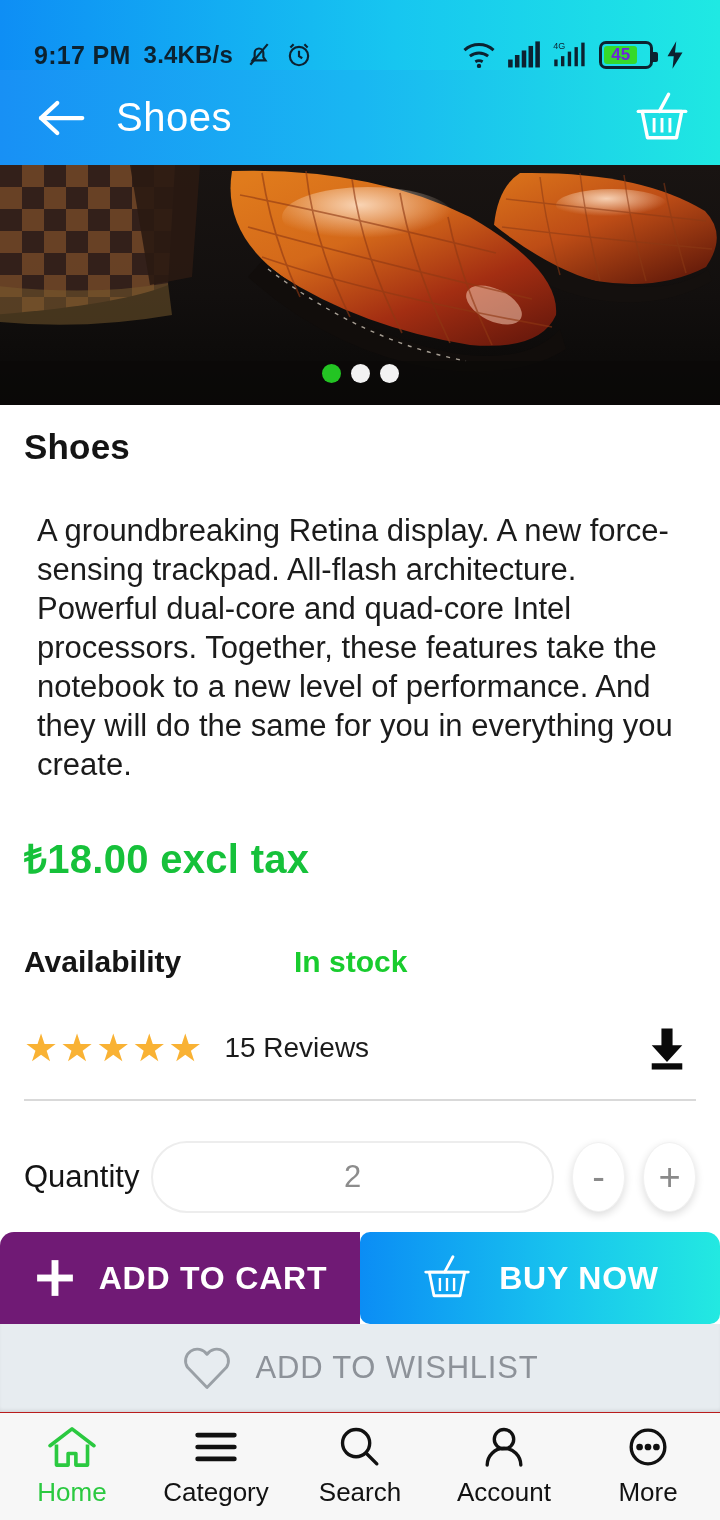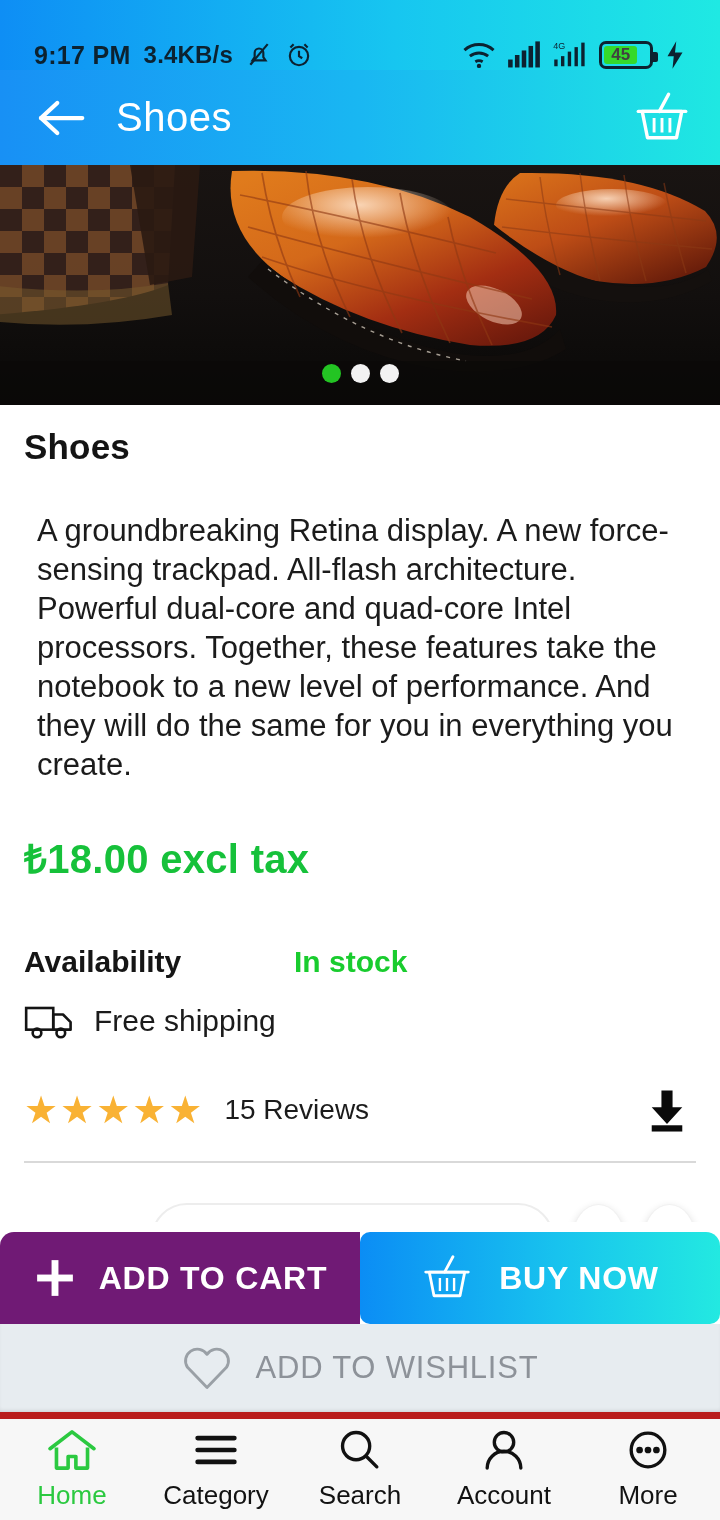--- a/index.html
+++ b/index.html
@@ -27,21 +27,21 @@
     position: relative; display: flex; align-items: center; padding: 2px;
   }
   .batt::after {
     content: ""; position: absolute; right: -8px; top: 8px;
     width: 5px; height: 10px; background: #0c2230; border-radius: 0 2px 2px 0;
   }
   .batt-fill {
     background: #35d92b; height: 100%; width: 76%; border-radius: 3px;
     display: flex; align-items: center; justify-content: center;
   }
-  .batt-num { font-size: 17px; font-weight: bold; color: #404040; }
+  .batt-num { font-size: 17px; font-weight: bold; color: #6d28d9; }
 
   
   .appbar {
     height: 95px; flex: 0 0 95px;
     background: linear-gradient(90deg, #1890f5 0%, #19b7f2 50%, #1fe8e2 100%);
     display: flex; align-items: center; padding: 0 26px 0 30px;
   }
   .back-btn { width: 62px; height: 62px; display: flex; align-items: center; justify-content: center; cursor: pointer; }
   .appbar-title {
     color: #ffffff; font-size: 40px; font-weight: normal;
@@ -109,21 +109,21 @@
   .wishlist {
     flex: 0 0 88px; background: #e7ecf0;
     display: flex; align-items: center; justify-content: center; gap: 22px; cursor: pointer;
     box-shadow: inset 0 -3px 5px -3px rgba(0,0,0,.18);
   }
   .wishlist .lbl { font-size: 31px; color: #8d9299; letter-spacing: .8px; }
 
   
   .bottomnav {
     flex: 0 0 108px; background: #f7f7f7; display: flex; 
-    border-top: 7px solid #b91c1c;
+    border-top: 1px solid #b91c1c;
   }
   .nav-item {
     flex: 1; display: flex; flex-direction: column; align-items: center; justify-content: center;
     gap: 8px; cursor: pointer;
   }
   .nav-label { font-size: 26px; color: #121212; }
   .nav-item.active .nav-label { color: #2bc940; }
 </style>
 </head>
 <body>
@@ -278,29 +278,20 @@
 
     <div class="prod-title">Shoes</div>
     <div class="prod-desc">A groundbreaking Retina display. A new force-sensing trackpad. All-flash architecture. Powerful dual-core and quad-core Intel processors. Together, these features take the notebook to a new level of performance. And they will do the same for you in everything you create.</div>
     <div class="price">₺18.00 excl tax</div>
 
     <div class="avail-row">
       <span class="avail-label">Availability</span>
       <span class="avail-value">In stock</span>
     </div>
 
-    <div class="ship-row">
-      <svg width="52" height="40" viewBox="0 0 48 36">
-        <rect x="2" y="6" width="25" height="20" fill="none" stroke="#141414" stroke-width="2.4"></rect>
-        <path d="M27 12h9l7 7v7H27z" fill="none" stroke="#141414" stroke-width="2.4" stroke-linejoin="round"></path>
-        <circle cx="12" cy="29" r="4" fill="none" stroke="#141414" stroke-width="2.4"></circle>
-        <circle cx="34" cy="29" r="4" fill="none" stroke="#141414" stroke-width="2.4"></circle>
-      </svg>
-      <span class="ship-text">Free shipping</span>
-    </div>
 
     <div class="review-row">
       <span class="stars">
         <span class="star">★</span>
         <span class="star">★</span>
         <span class="star">★</span>
         <span class="star">★</span>
         <span class="star">★</span>
       </span>
       <span class="review-count">15 Reviews</span>

